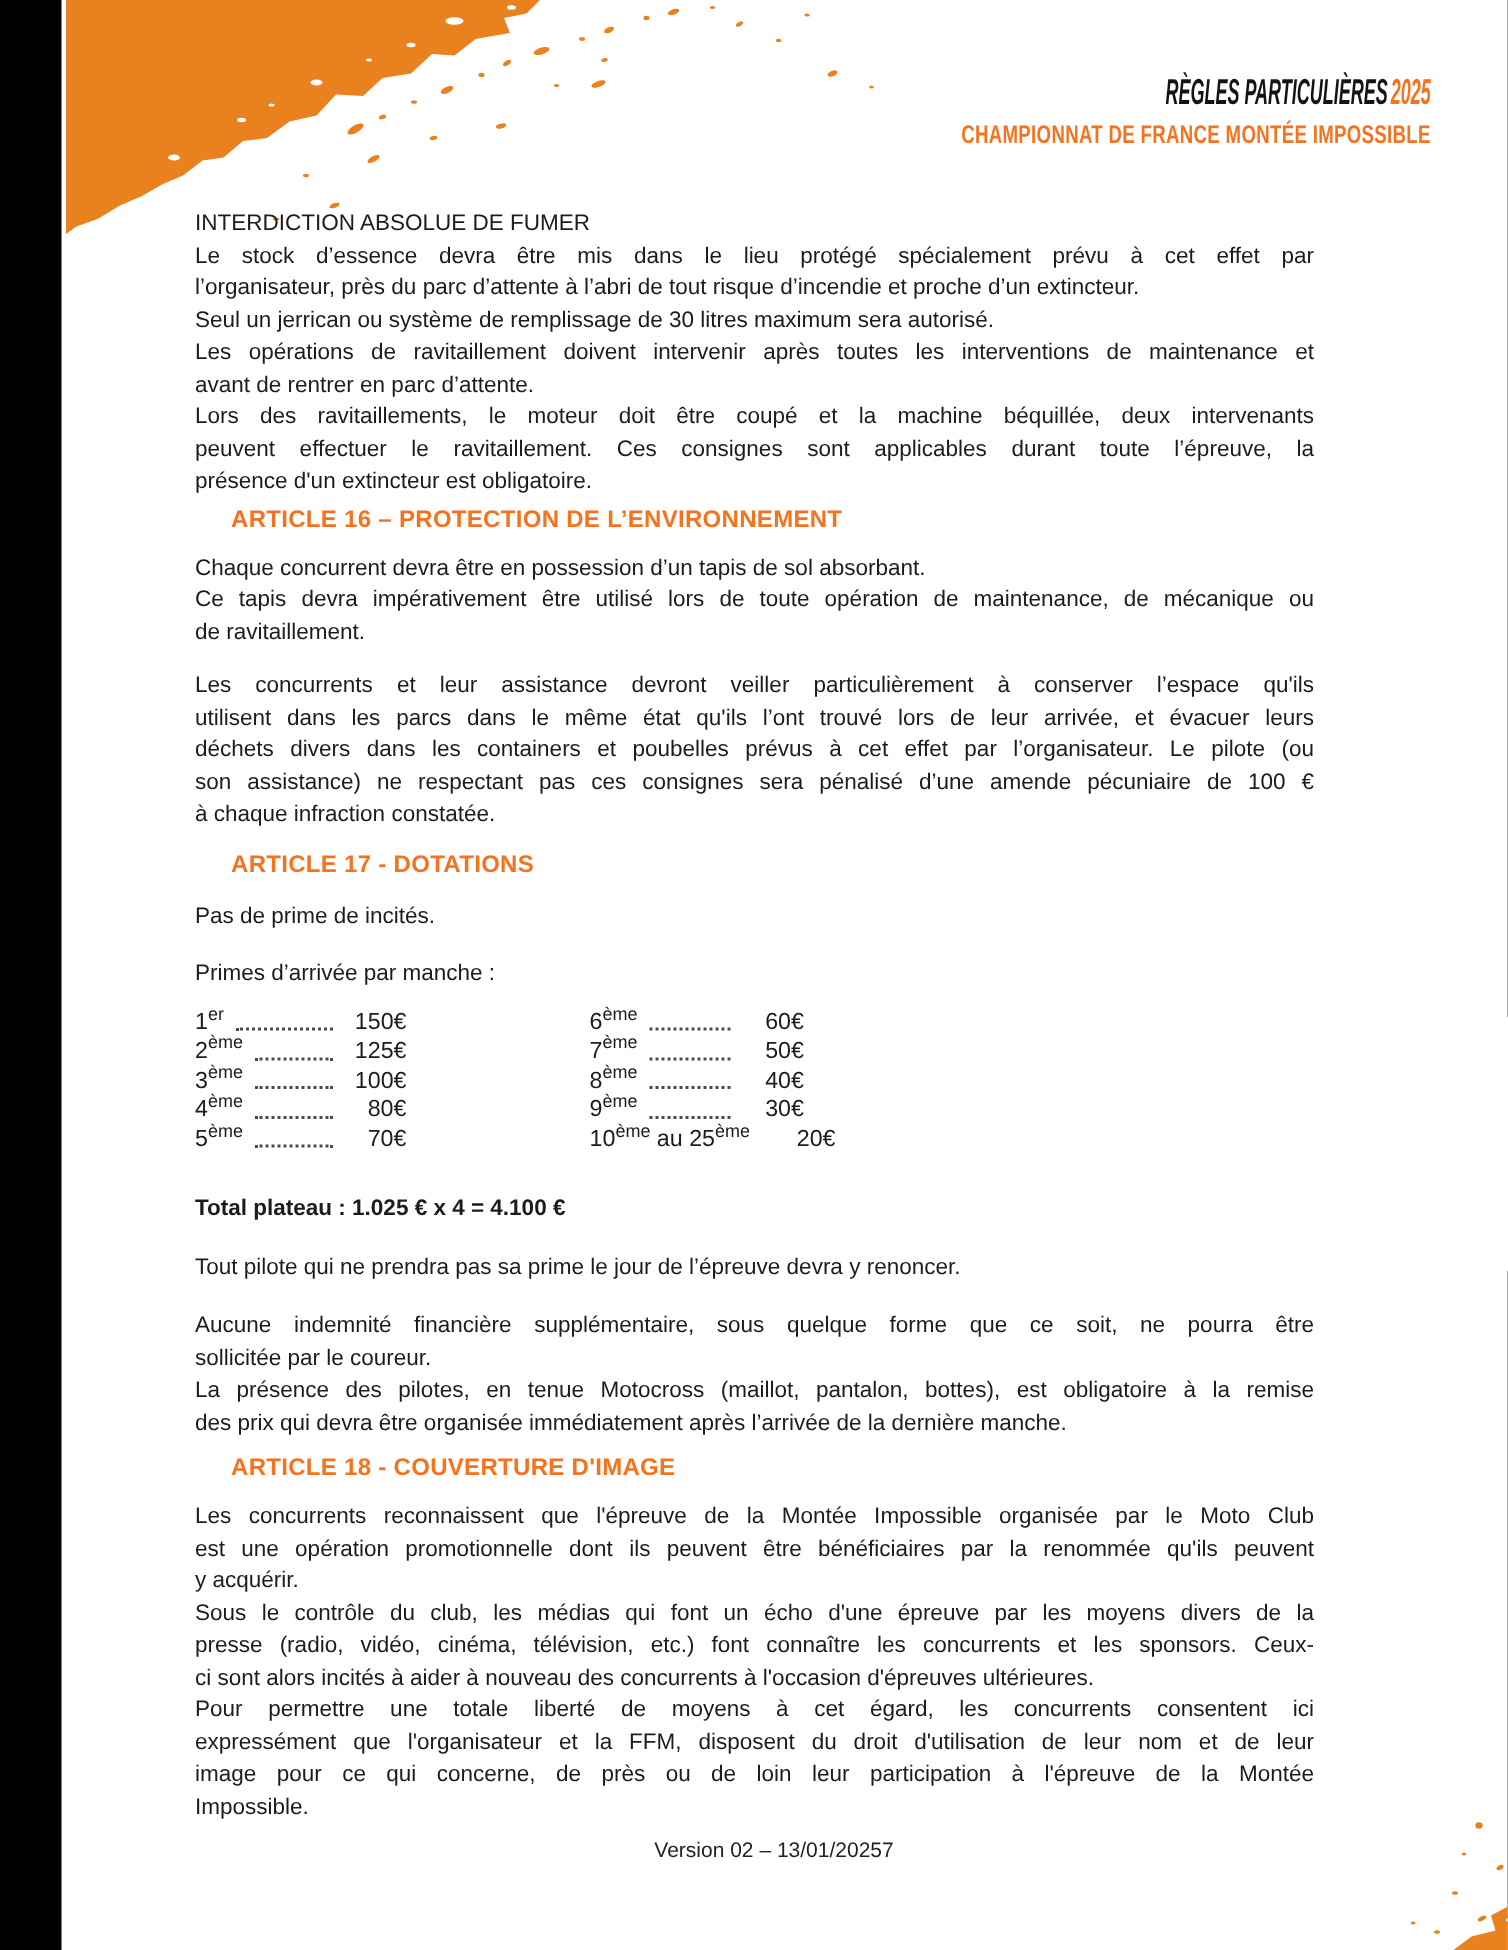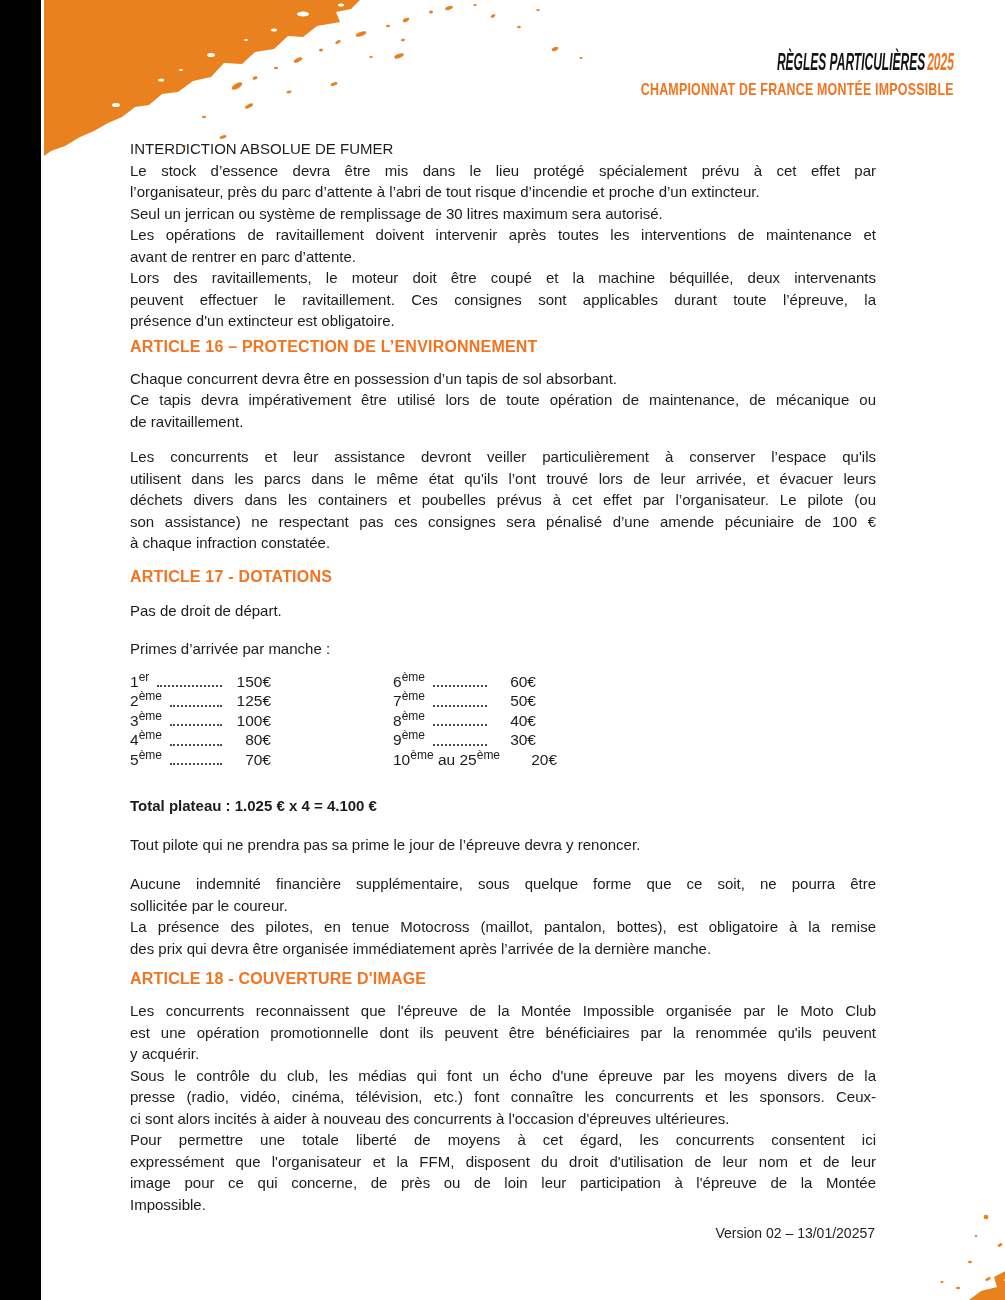--- a/index.html
+++ b/index.html
@@ -41,39 +41,39 @@
   
   .content{
     position:absolute;left:89px;top:138px;width:746px;
     font-size:15px;line-height:21.5px;color:#1c1c1c;z-index:2;
   }
   .para .line{min-height:21.5px;}
   .line.just{text-align:justify;text-align-last:justify;}
   .para.bold .line{font-weight:700;font-size:15px;}
   .article-heading{
     font-weight:700;font-size:16px;line-height:22px;
-    letter-spacing:0.2px;color:var(--accent,#F4731F);
+    letter-spacing:0.2px;color:var(--accent,#F4731F);margin-left:24px;
   }
 
   
   .prizes{display:flex;gap:122px;font-size:15.5px;line-height:19.5px;}
   .prize-col{display:flex;flex-direction:column;}
   .prize-col.c0{width:141px;}
   .prize-col.c1{width:143px;}
   .prize-row{display:flex;align-items:flex-end;height:19.5px;}
   .prize-row .rank{white-space:nowrap;}
   .prize-row sup{font-size:12px;line-height:0;vertical-align:super;}
   .prize-row .leader{flex:1 1 auto;border-bottom:2px dotted #4a4a4a;margin:0 7px 4px 8px;}
   .prize-row .leader.none{border-bottom:none;}
   .prize-row .amount{text-align:right;min-width:42px;white-space:nowrap;}
 
   
   .footer{
     position:absolute;left:116px;top:1224px;width:718px;
-    display:flex;justify-content:flex-end;
+    display:flex;justify-content:center;
     font-size:14px;line-height:18px;color:#222;z-index:3;
   }
 </style>
 </head>
 <body>
 
 <div class="gutter left"></div>
 <div class="gutter right"></div>
 
 <div class="page">
@@ -172,21 +172,21 @@
       </div>
       <div class="para" style="margin-top: 14px;">
         <div class="line just">Les concurrents et leur assistance devront veiller particulièrement à conserver l’espace qu'ils</div>
         <div class="line just">utilisent dans les parcs dans le même état qu'ils l’ont trouvé lors de leur arrivée, et évacuer leurs</div>
         <div class="line just">déchets divers dans les containers et poubelles prévus à cet effet par l’organisateur. Le pilote (ou</div>
         <div class="line just">son assistance) ne respectant pas ces consignes sera pénalisé d’une amende pécuniaire de 100 €</div>
         <div class="line">à chaque infraction constatée.</div>
       </div>
       <div class="article-heading" style="margin-top: 12px;">ARTICLE 17 - DOTATIONS</div>
       <div class="para" style="margin-top: 12px;">
-        <div class="line">Pas de droit de départ.</div>
+        <div class="line">Pas de prime de incités.</div>
       </div>
       <div class="para" style="margin-top: 17px;">
         <div class="line">Primes d’arrivée par manche :</div>
       </div>
       <div class="prizes" style="margin-top: 12px;">
         <div class="prize-col c0">
           <div class="prize-row">
             <span class="rank"><span>1</span><sup>er</sup></span>
             <span class="leader"></span>
             <span class="amount">150€</span>

